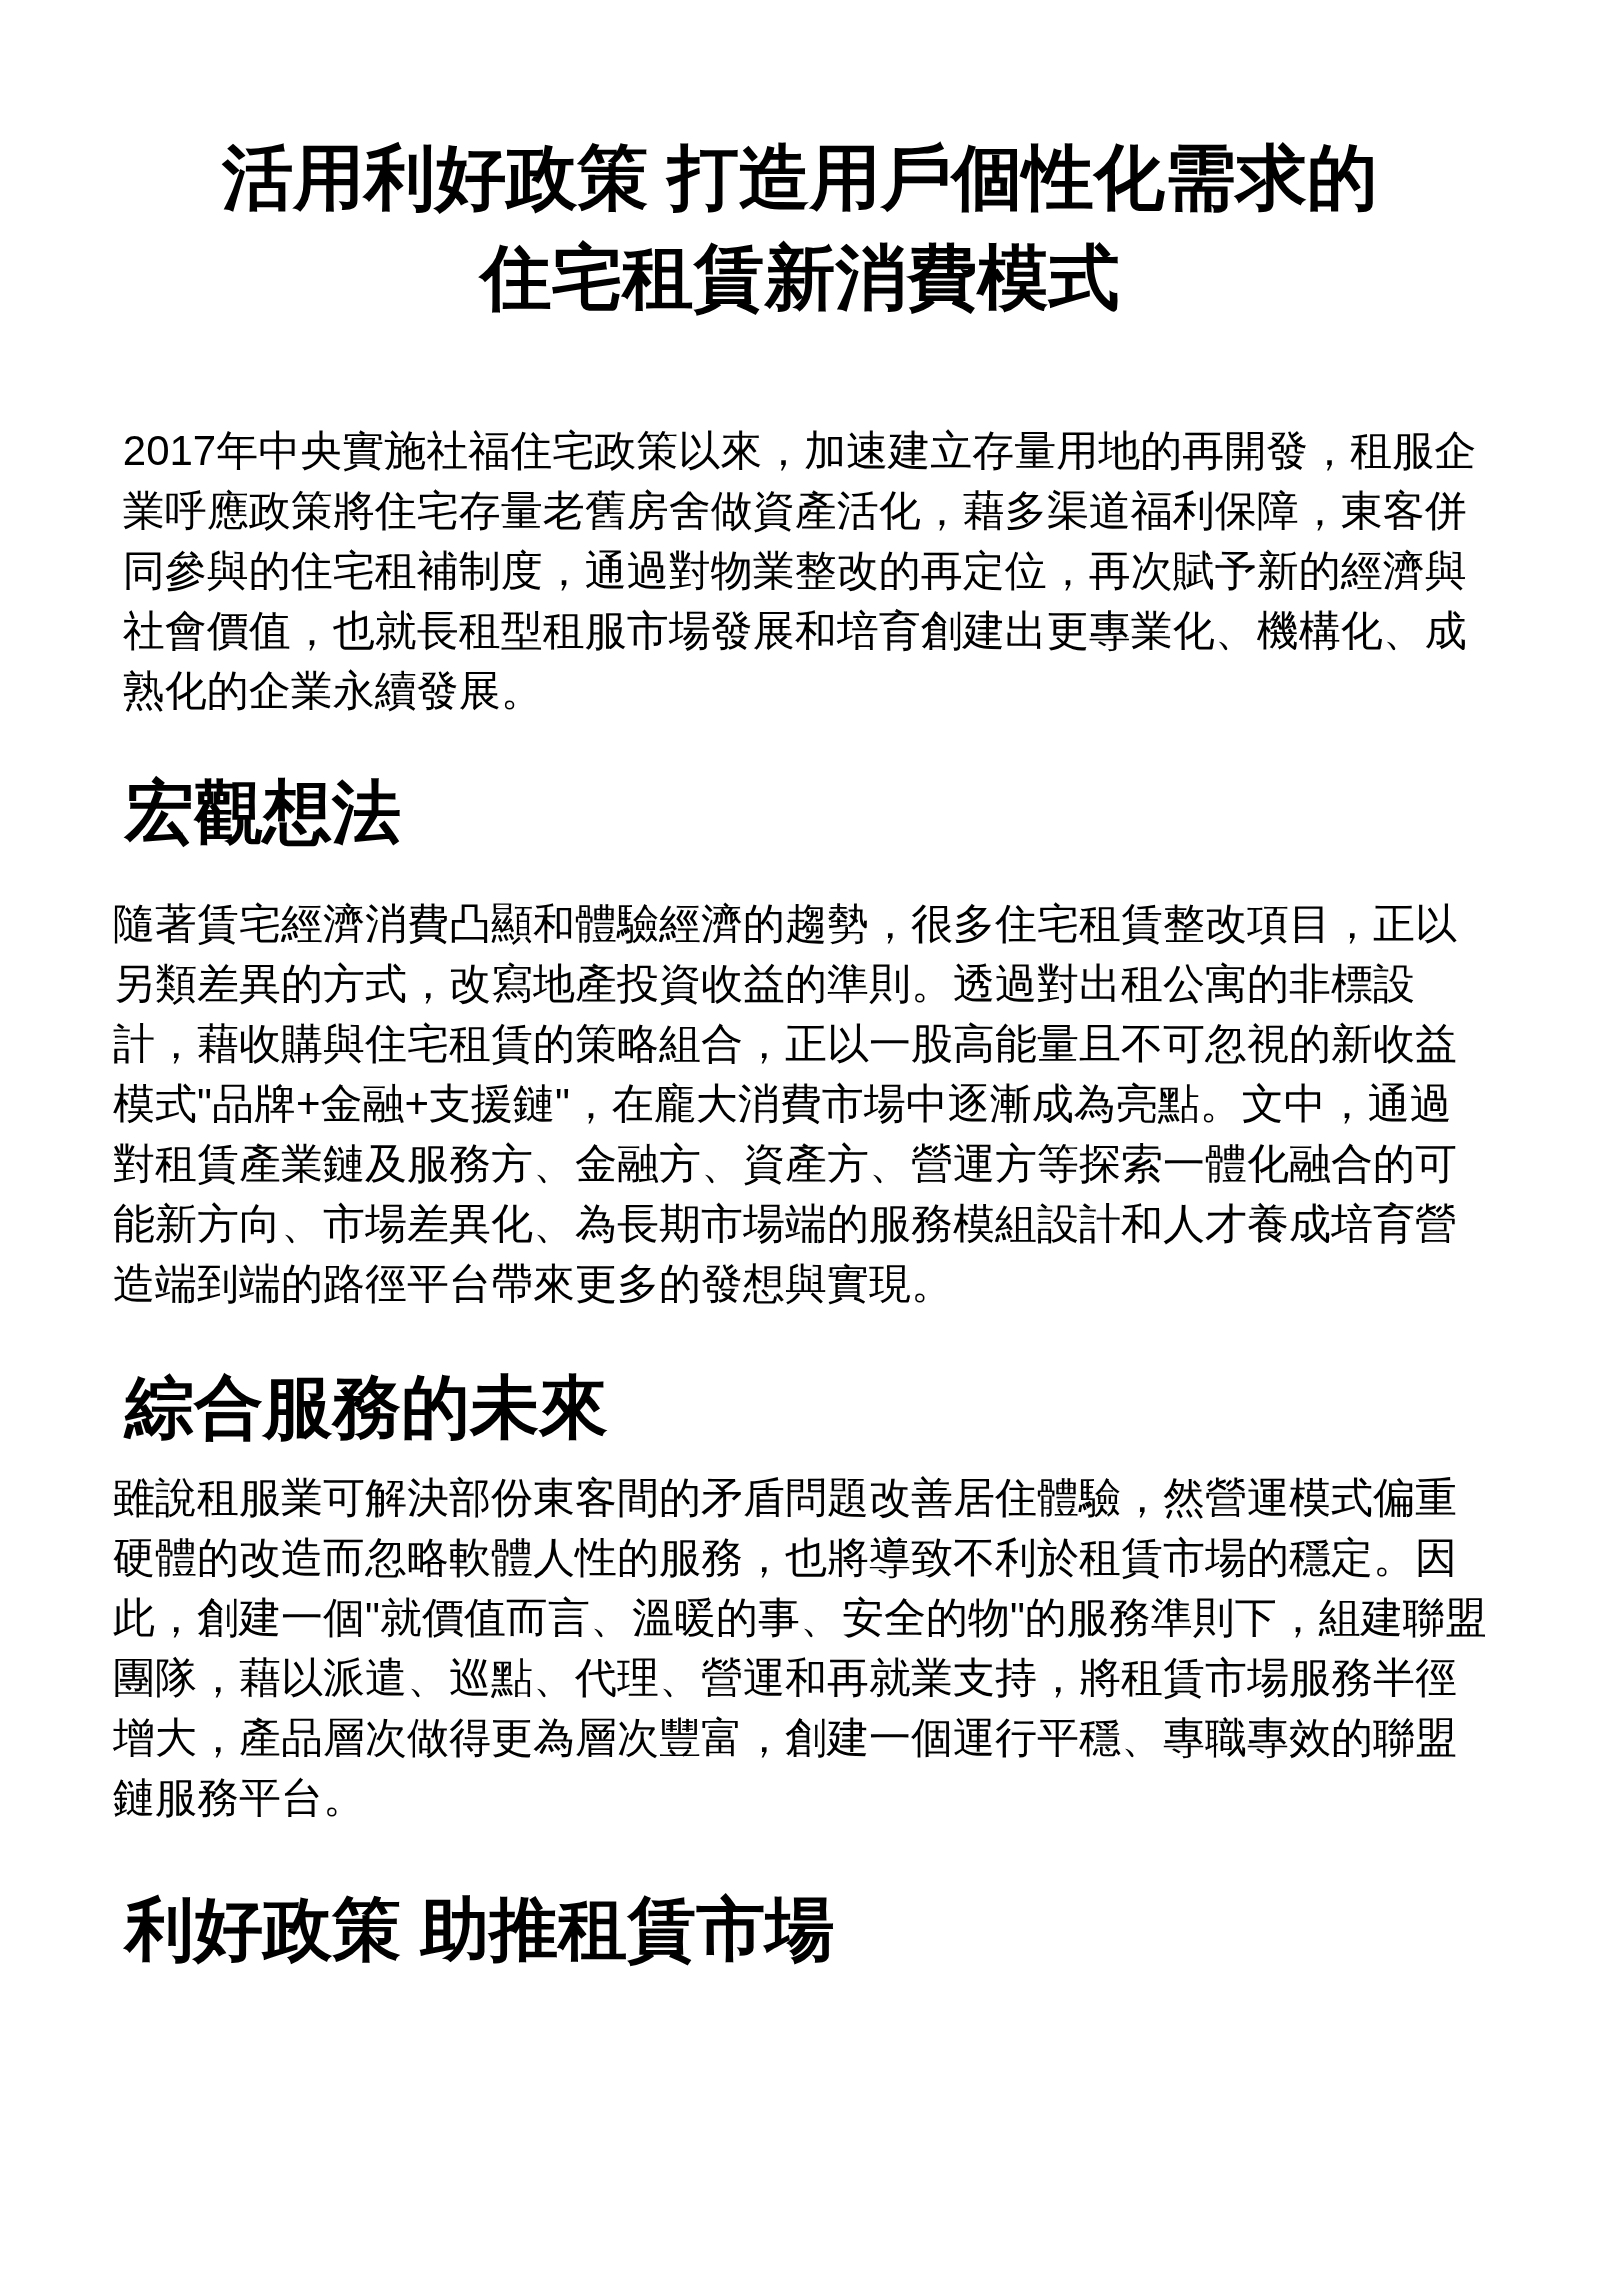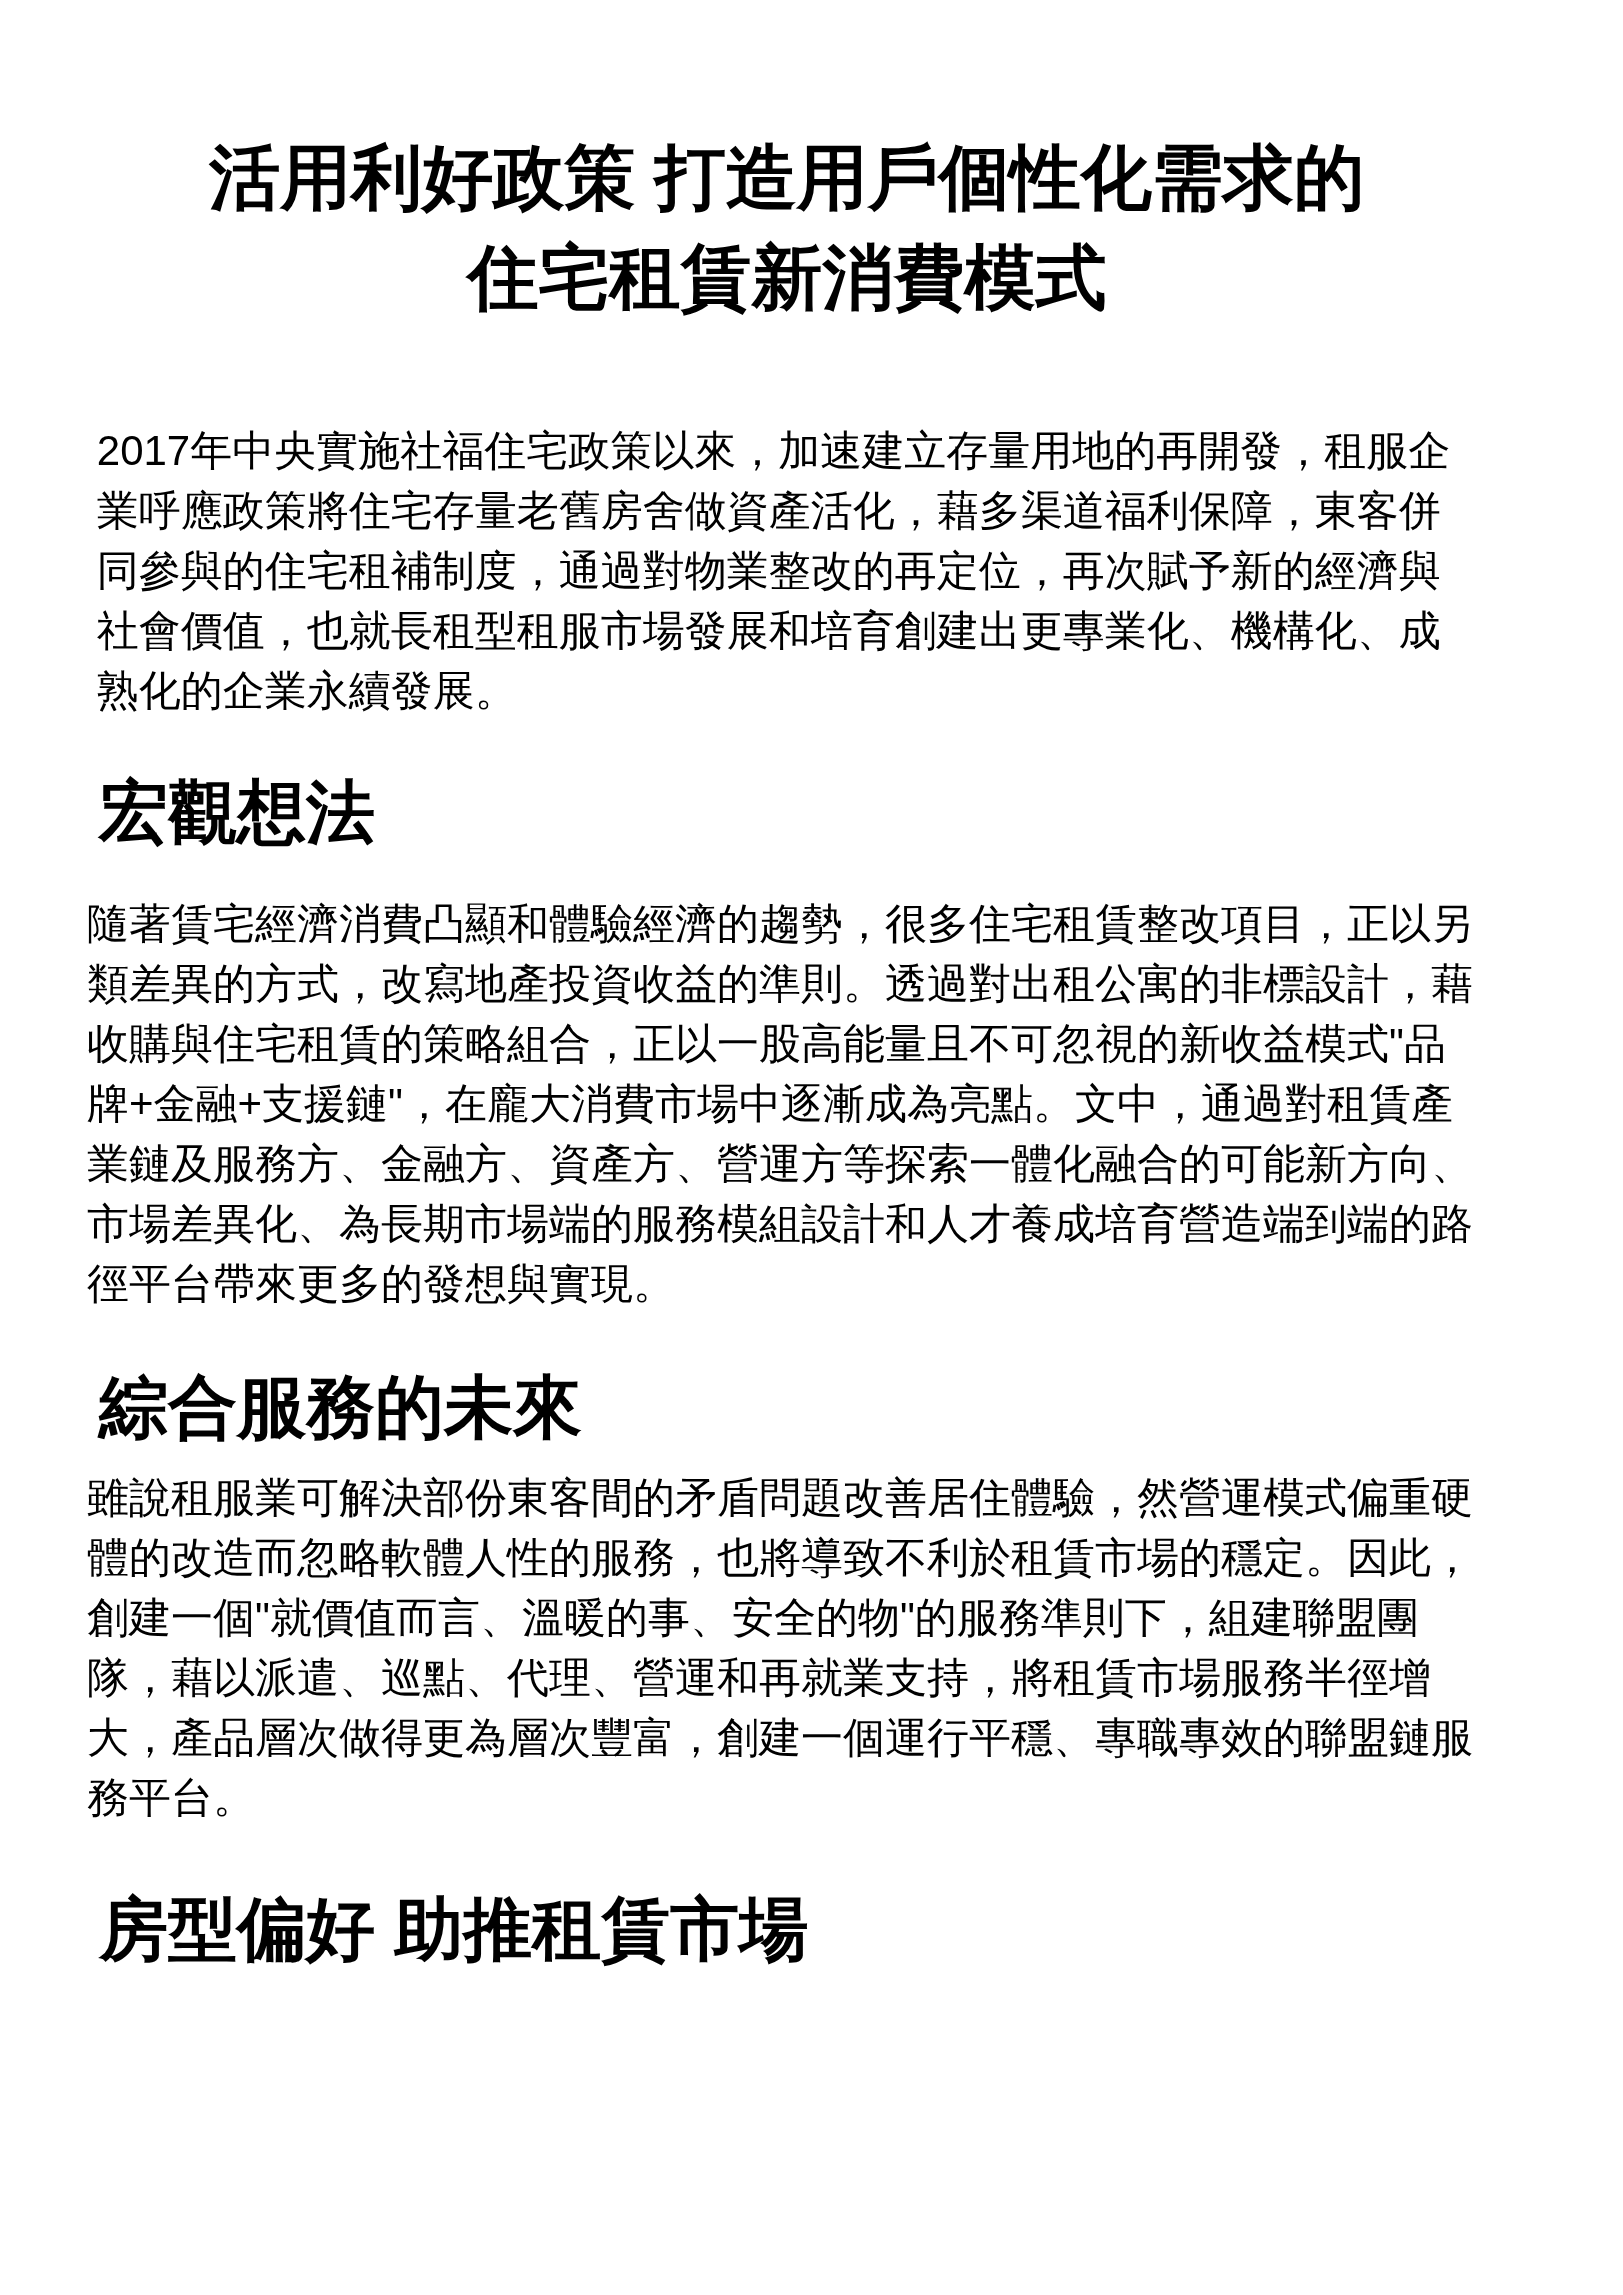--- a/index.html
+++ b/index.html
@@ -10,21 +10,21 @@
   body {
     width: 1624px;
     height: 2295px;
     color: #000000;
     font-family: "Liberation Sans", sans-serif;
   }
   .page {
     box-sizing: border-box;
     width: 1624px;
     height: 2295px;
-    padding: 0 137px 0 87px;
+    padding: 0 137px 0 113px;
     overflow: hidden;
     background: #ffffff;
   }
   h1.title {
     margin: 128px auto 0 auto;
     max-width: 1204px;
     text-align: center;
     font-size: 71px;
     line-height: 100px;
     font-weight: 700;
@@ -62,16 +62,16 @@
 
   <h2 id="h2-1" class="section-heading">宏觀想法</h2>
 
   <p id="p2" class="body-text">隨著賃宅經濟消費凸顯和體驗經濟的趨勢，很多住宅租賃整改項目，正以另類差異的方式，改寫地產投資收益的準則。透過對出租公寓的非標設計，藉收購與住宅租賃的策略組合，正以一股高能量且不可忽視的新收益模式"品牌+金融+支援鏈"，在龐大消費市場中逐漸成為亮點。文中，通過對租賃產業鏈及服務方、金融方、資產方、營運方等探索一體化融合的可能新方向、市場差異化、為長期市場端的服務模組設計和人才養成培育營造端到端的路徑平台帶來更多的發想與實現。</p>
 
   <h2 id="h2-2" class="section-heading">綜合服務的未來</h2>
 
 
   <p id="p4" class="body-text">雖說租服業可解決部份東客間的矛盾問題改善居住體驗，然營運模式偏重硬體的改造而忽略軟體人性的服務，也將導致不利於租賃市場的穩定。因此，創建一個"就價值而言、溫暖的事、安全的物"的服務準則下，組建聯盟團隊，藉以派遣、巡點、代理、營運和再就業支持，將租賃市場服務半徑增大，產品層次做得更為層次豐富，創建一個運行平穩、專職專效的聯盟鏈服務平台。</p>
 
-  <h2 id="h2-3" class="section-heading">房型偏好 助推租賃市場</h2>
+  <h2 id="h2-3" class="section-heading">利好政策 助推租賃市場</h2>
 
 </div>
 
 
 </body></html>

